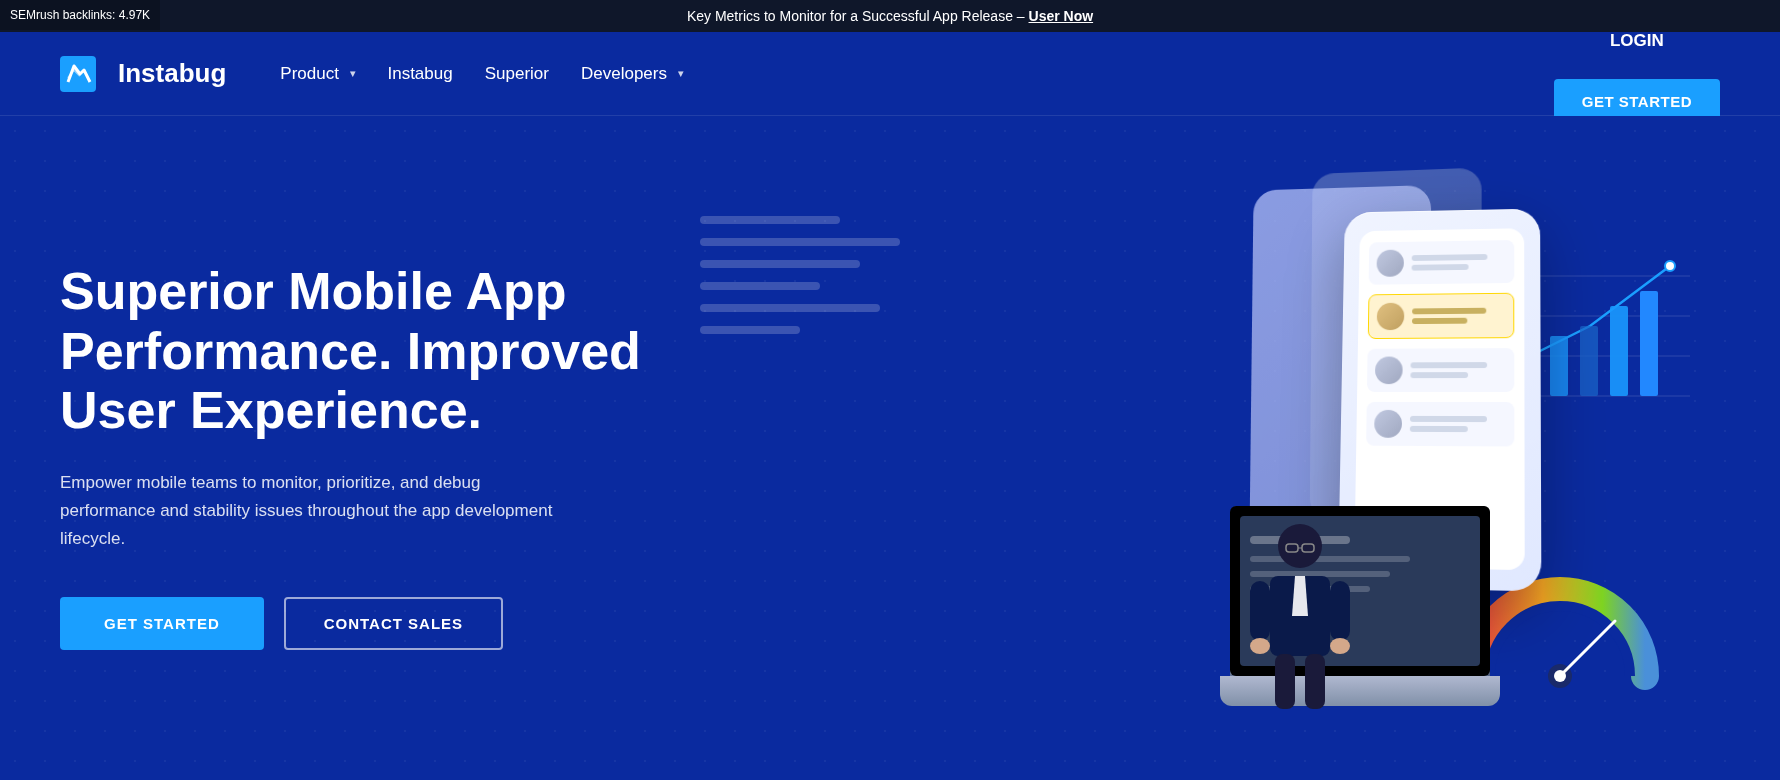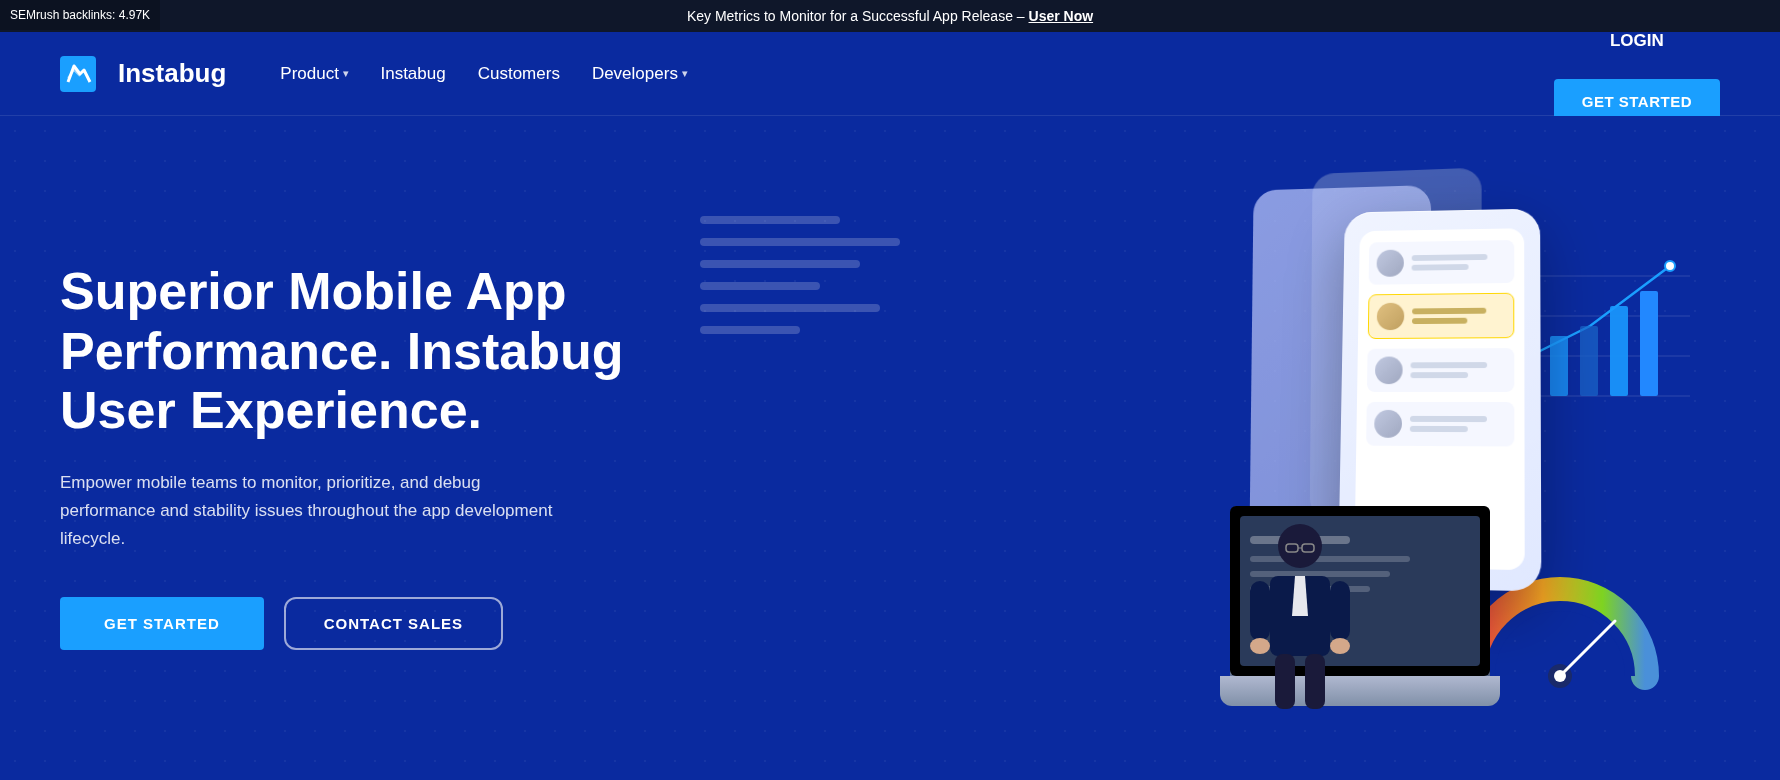--- a/index.html
+++ b/index.html
@@ -62,21 +62,21 @@
     }
     .nav-item {
       color: white;
       text-decoration: none;
       font-size: 17px;
       font-weight: 500;
       padding: 8px 14px;
       border-radius: 4px;
       display: flex;
       align-items: center;
-      gap: 4px;
+      gap: 11px;
       cursor: pointer;
     }
     .nav-chevron {
       font-size: 11px;
       opacity: 0.8;
     }
     .nav-right {
       display: flex;
       align-items: center;
       gap: 20px;
@@ -149,21 +149,21 @@
       letter-spacing: 1px;
       text-transform: uppercase;
     }
     .btn-secondary {
       background: transparent;
       color: white;
       font-size: 15px;
       font-weight: 700;
       padding: 16px 38px;
       border: 2px solid rgba(255,255,255,0.6);
-      border-radius: 12px;
+      border-radius: 4px;
       cursor: pointer;
       letter-spacing: 1px;
       text-transform: uppercase;
     }
 
     
     .hero-right {
       flex: 1;
       position: relative;
       height: 560px;
@@ -350,39 +350,39 @@
 
   <div class="nav-links">
     <a class="nav-item" href="#">
       <span>Product</span>
       <span class="nav-chevron">▾</span>
     </a>
     <a class="nav-item" href="#">
       <span>Instabug</span>
     </a>
     <a class="nav-item" href="#">
-      <span>Customers</span>
+      <span>Superior</span>
     </a>
     <a class="nav-item" href="#">
       <span>Developers</span>
       <span class="nav-chevron">▾</span>
     </a>
   </div>
 
   <div class="nav-right">
     <a class="login-btn" href="#">LOGIN</a>
     <button class="get-started-btn">GET STARTED</button>
   </div>
 </nav>
 
 <section class="hero">
   <div class="hero-bg-pattern"></div>
 
   <div class="hero-left">
-    <h1 class="hero-title">Superior Mobile App Performance. Instabug User Experience.</h1>
+    <h1 class="hero-title">Superior Mobile App Performance. Improved User Experience.</h1>
     <p class="hero-subtitle">Empower mobile teams to monitor, prioritize, and debug performance and stability issues throughout the app development lifecycle.</p>
     <div class="hero-buttons">
       <button class="btn-primary">GET STARTED</button>
       <button class="btn-secondary">CONTACT SALES</button>
     </div>
   </div>
 
   <div class="hero-right">
 
     <div class="h-lines">

